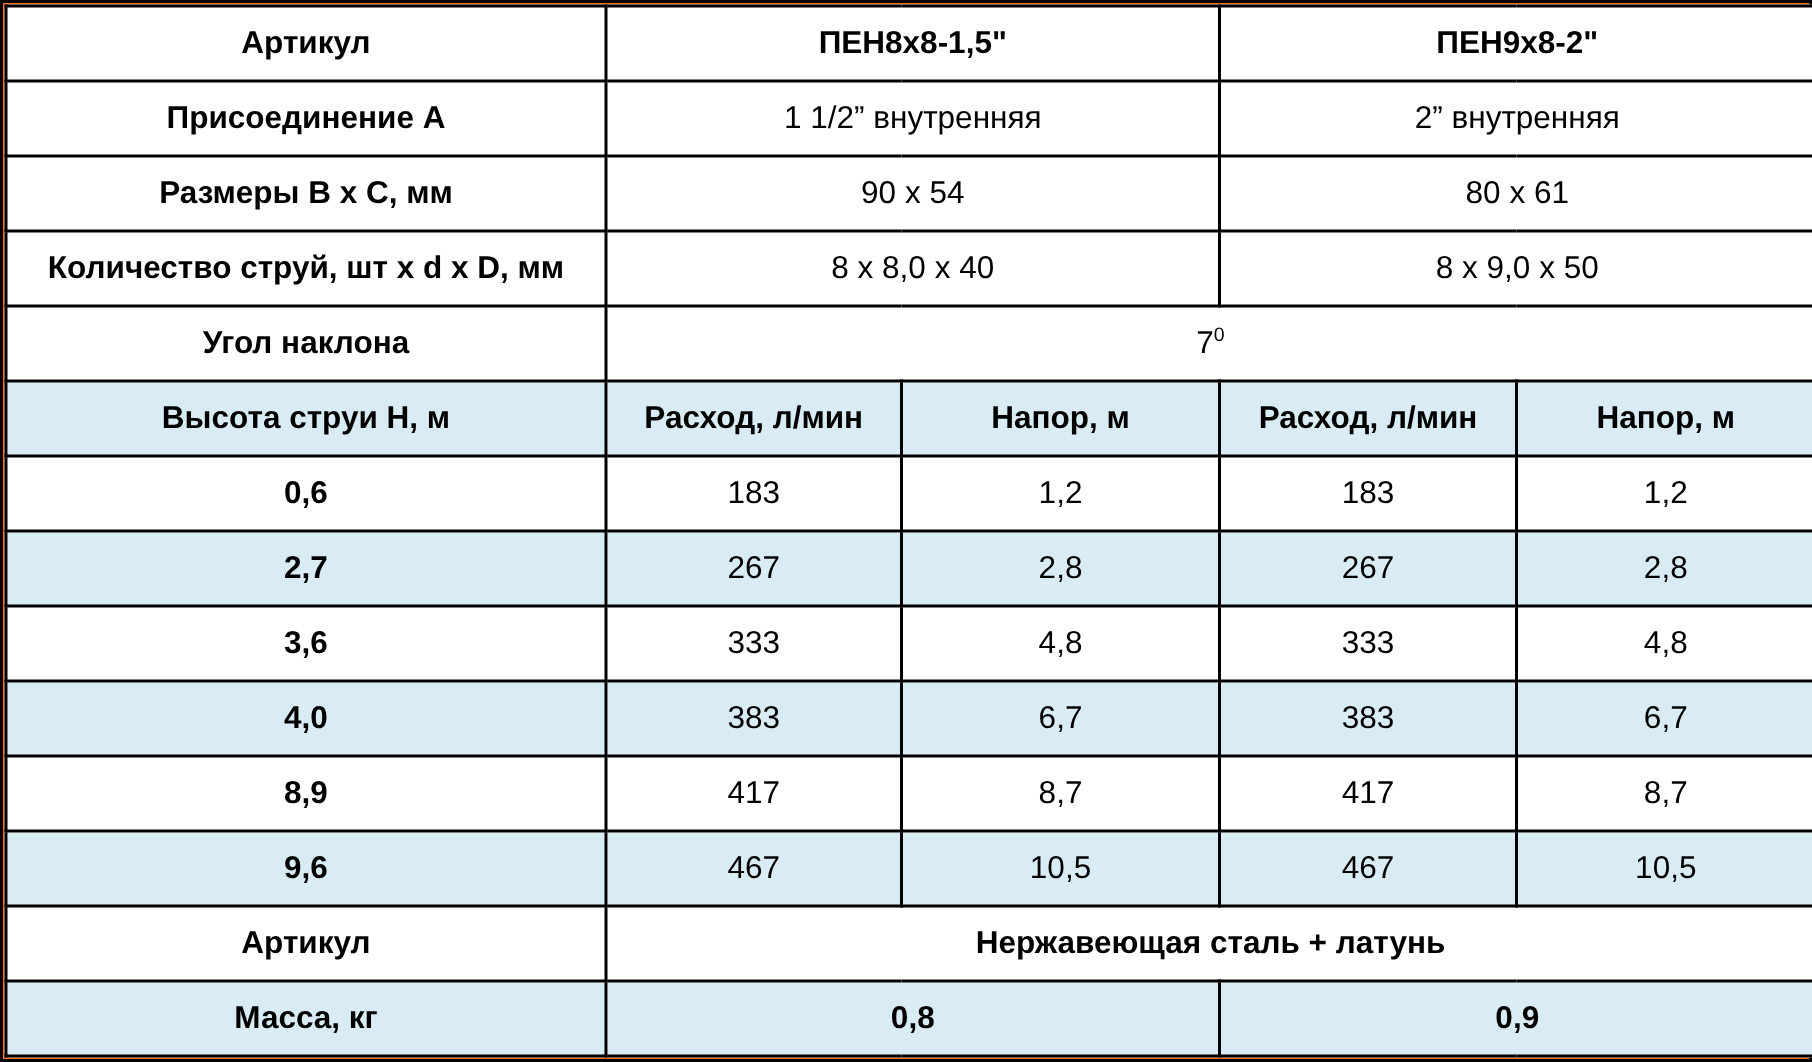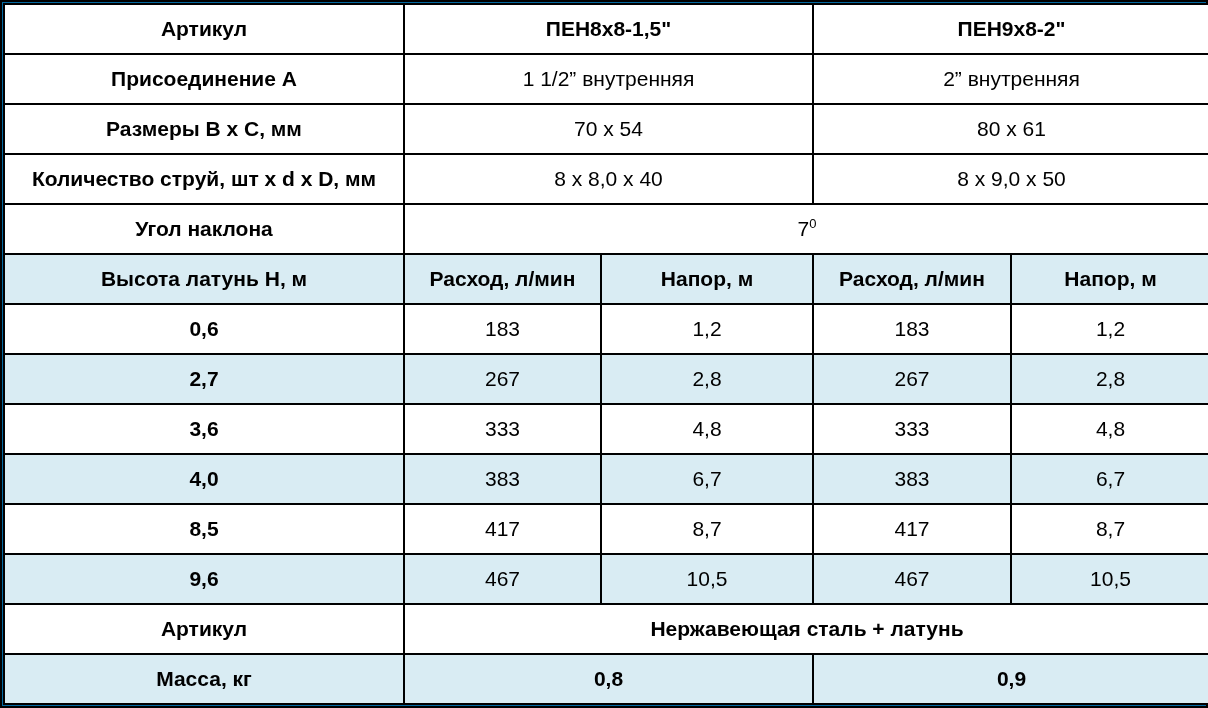--- a/index.html
+++ b/index.html
@@ -7,21 +7,21 @@
     padding: 0;
     background: #ffffff;
     font-family: "Liberation Sans", sans-serif;
   }
   .frame {
     box-sizing: border-box;
     width: 1208px;
     height: 708px;
     border: 2px solid #000;
     padding: 1px;
-    background: #0369a1;
+    background: #f97316;
   }
   table.spec {
     width: 100%;
     height: 100%;
     border-collapse: collapse;
     table-layout: fixed;
     border: 2px solid #000;
     background: #ffffff;
   }
   table.spec td {
@@ -64,37 +64,37 @@
       </tr>
 
       <tr>
         <td class="b">Присоединение А</td>
         <td colspan="2">1 1/2” внутренняя</td>
         <td colspan="2">2” внутренняя</td>
       </tr>
 
       <tr>
         <td class="b">Размеры В х С, мм</td>
-        <td colspan="2">70 х 54</td>
+        <td colspan="2">90 х 54</td>
         <td colspan="2">80 х 61</td>
       </tr>
 
       <tr>
         <td class="b">Количество струй, шт х d х D, мм</td>
         <td colspan="2">8 х 8,0 х 40</td>
         <td colspan="2">8 х 9,0 х 50</td>
       </tr>
 
       <tr>
         <td class="b">Угол наклона</td>
         <td colspan="4"><span>7</span><sup>0</sup></td>
       </tr>
 
       <tr class="stripe">
-        <td class="b">Высота латунь Н, м</td>
+        <td class="b">Высота струи Н, м</td>
         <td class="b">Расход, л/мин</td>
         <td class="b">Напор, м</td>
         <td class="b">Расход, л/мин</td>
         <td class="b">Напор, м</td>
       </tr>
 
       <tr>
         <td class="b">0,6</td>
         <td>183</td>
         <td>1,2</td>
@@ -120,21 +120,21 @@
 
       <tr class="stripe">
         <td class="b">4,0</td>
         <td>383</td>
         <td>6,7</td>
         <td>383</td>
         <td>6,7</td>
       </tr>
 
       <tr>
-        <td class="b">8,5</td>
+        <td class="b">8,9</td>
         <td>417</td>
         <td>8,7</td>
         <td>417</td>
         <td>8,7</td>
       </tr>
 
       <tr class="stripe">
         <td class="b">9,6</td>
         <td>467</td>
         <td>10,5</td>

